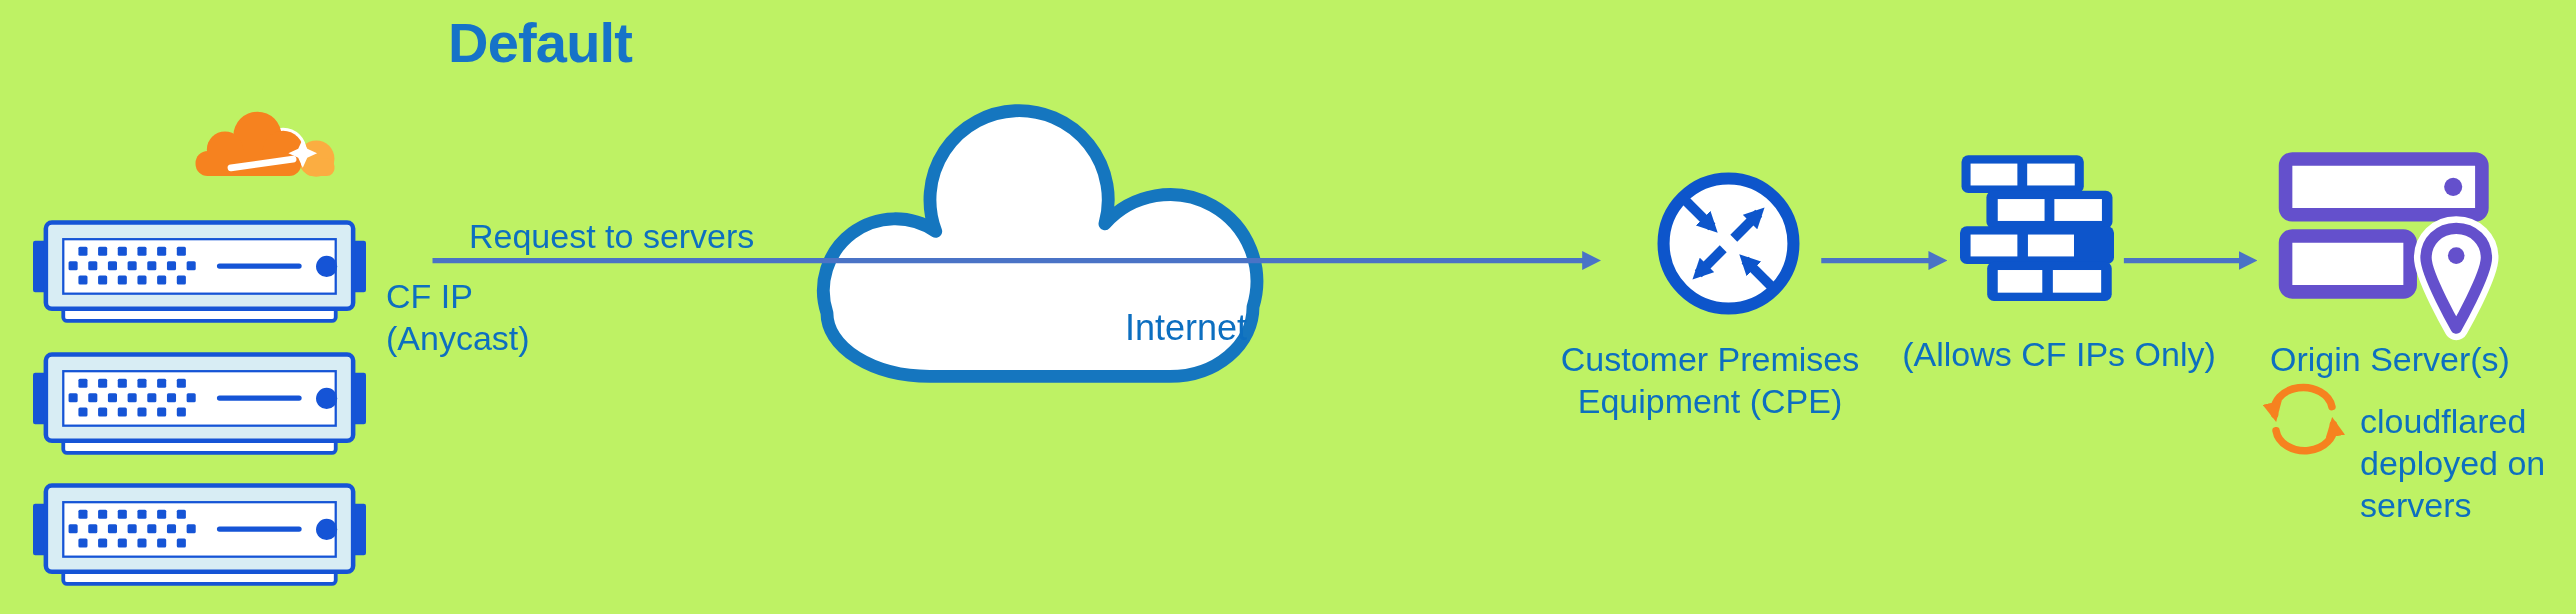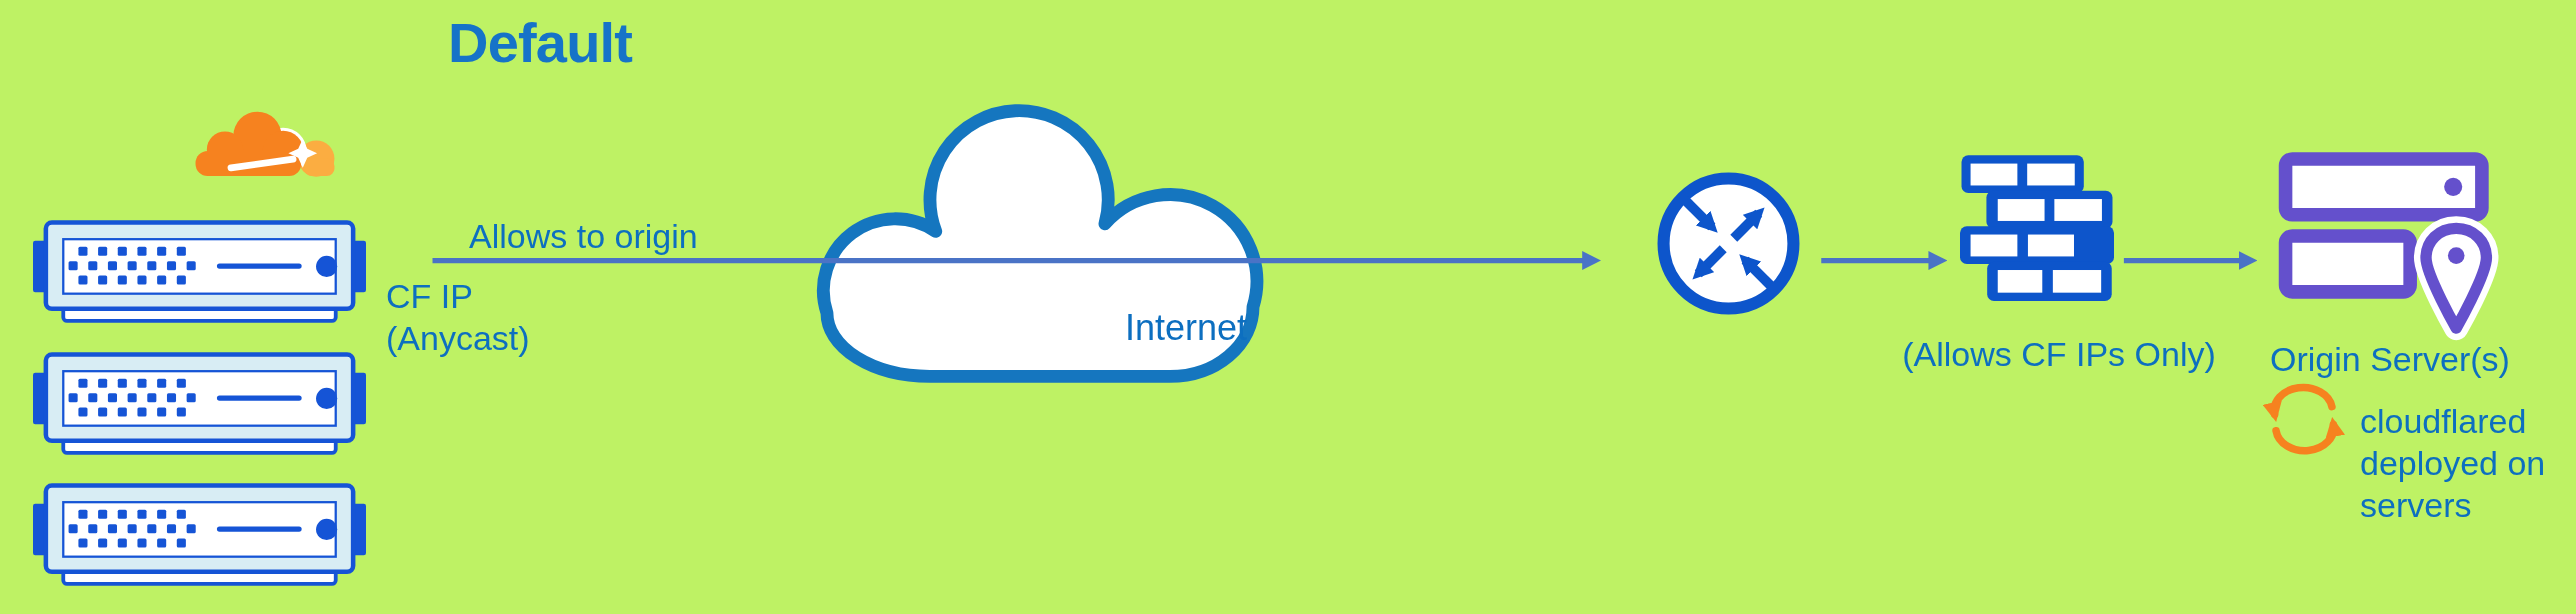--- a/index.html
+++ b/index.html
@@ -149,21 +149,21 @@
         <rect x="86" y="72" width="12" height="12" rx="2"></rect>
         <rect x="112" y="72" width="12" height="12" rx="2"></rect>
         <rect x="138" y="72" width="12" height="12" rx="2"></rect>
         <rect x="164" y="72" width="12" height="12" rx="2"></rect>
         <rect x="190" y="72" width="12" height="12" rx="2"></rect>
       <rect x="243" y="56" width="112" height="7" rx="3.5"></rect>
       <circle cx="388" cy="60" r="14"></circle>
     </g>
   </svg>
 
-  <div class="abs label request-label z4">Allows to origin</div>
+  <div class="abs label request-label z4">Request to servers</div>
   <svg class="abs z3" style="left:424px;top:244px" width="1211" height="33" viewBox="0 0 1600 44">
     <line x1="4" y1="22" x2="1552" y2="22" stroke="var(--arrow-blue,#4A73C6)" stroke-width="7" marker-end="url(#mflow)"></line>
   </svg>
   <div class="abs label cfip-label z4">
     <div>CF IP</div>
     <div>(Anycast)</div>
   </div>
 
   <svg class="abs z1" style="left:816px;top:109px" width="451" height="278" viewBox="0 0 596 368">
     <path d="M150 354 A136 84 0 0 1 14 270 A95 95 0 0 1 158 162 A118 118 0 1 1 382 152 A115 115 0 0 1 578 262 A110 92 0 0 1 468 354 Z" fill="#ffffff" stroke="var(--cloud-stroke,#1576BF)" stroke-width="17" stroke-linejoin="round"></path>
@@ -172,20 +172,24 @@
 
   <svg class="abs" style="left:1656px;top:171px" width="145" height="145" viewBox="0 0 192 192">
     <circle cx="96" cy="96" r="86" fill="#ffffff" stroke="var(--icon-blue,#0D55CB)" stroke-width="16"></circle>
     <g stroke="var(--icon-blue,#0D55CB)" stroke-width="13">
       <line x1="38" y1="38" x2="74" y2="74" marker-end="url(#mblue)"></line>
       <line x1="154" y1="154" x2="118" y2="118" marker-end="url(#mblue)"></line>
       <line x1="103" y1="89" x2="136" y2="56" marker-end="url(#mblue)"></line>
       <line x1="89" y1="103" x2="56" y2="136" marker-end="url(#mblue)"></line>
     </g>
   </svg>
+  <div class="abs label cpe-label">
+    <div>Customer Premises</div>
+    <div>Equipment (CPE)</div>
+  </div>
 
   <svg class="abs z3" style="left:1816px;top:244px" width="144" height="33" viewBox="0 0 190 44">
     <line x1="6" y1="22" x2="164" y2="22" stroke="var(--arrow-blue,#4A73C6)" stroke-width="7" marker-end="url(#mflow)"></line>
   </svg>
 
   <svg class="abs" style="left:1960px;top:155px" width="154" height="147" viewBox="0 0 204 194">
     <g fill="var(--icon-blue,#0D55CB)">
       <rect x="2" y="0" width="162" height="50" rx="9"></rect>
       <rect x="35" y="47" width="167" height="50" rx="9"></rect>
       <rect x="0" y="94" width="204" height="50" rx="9"></rect>

